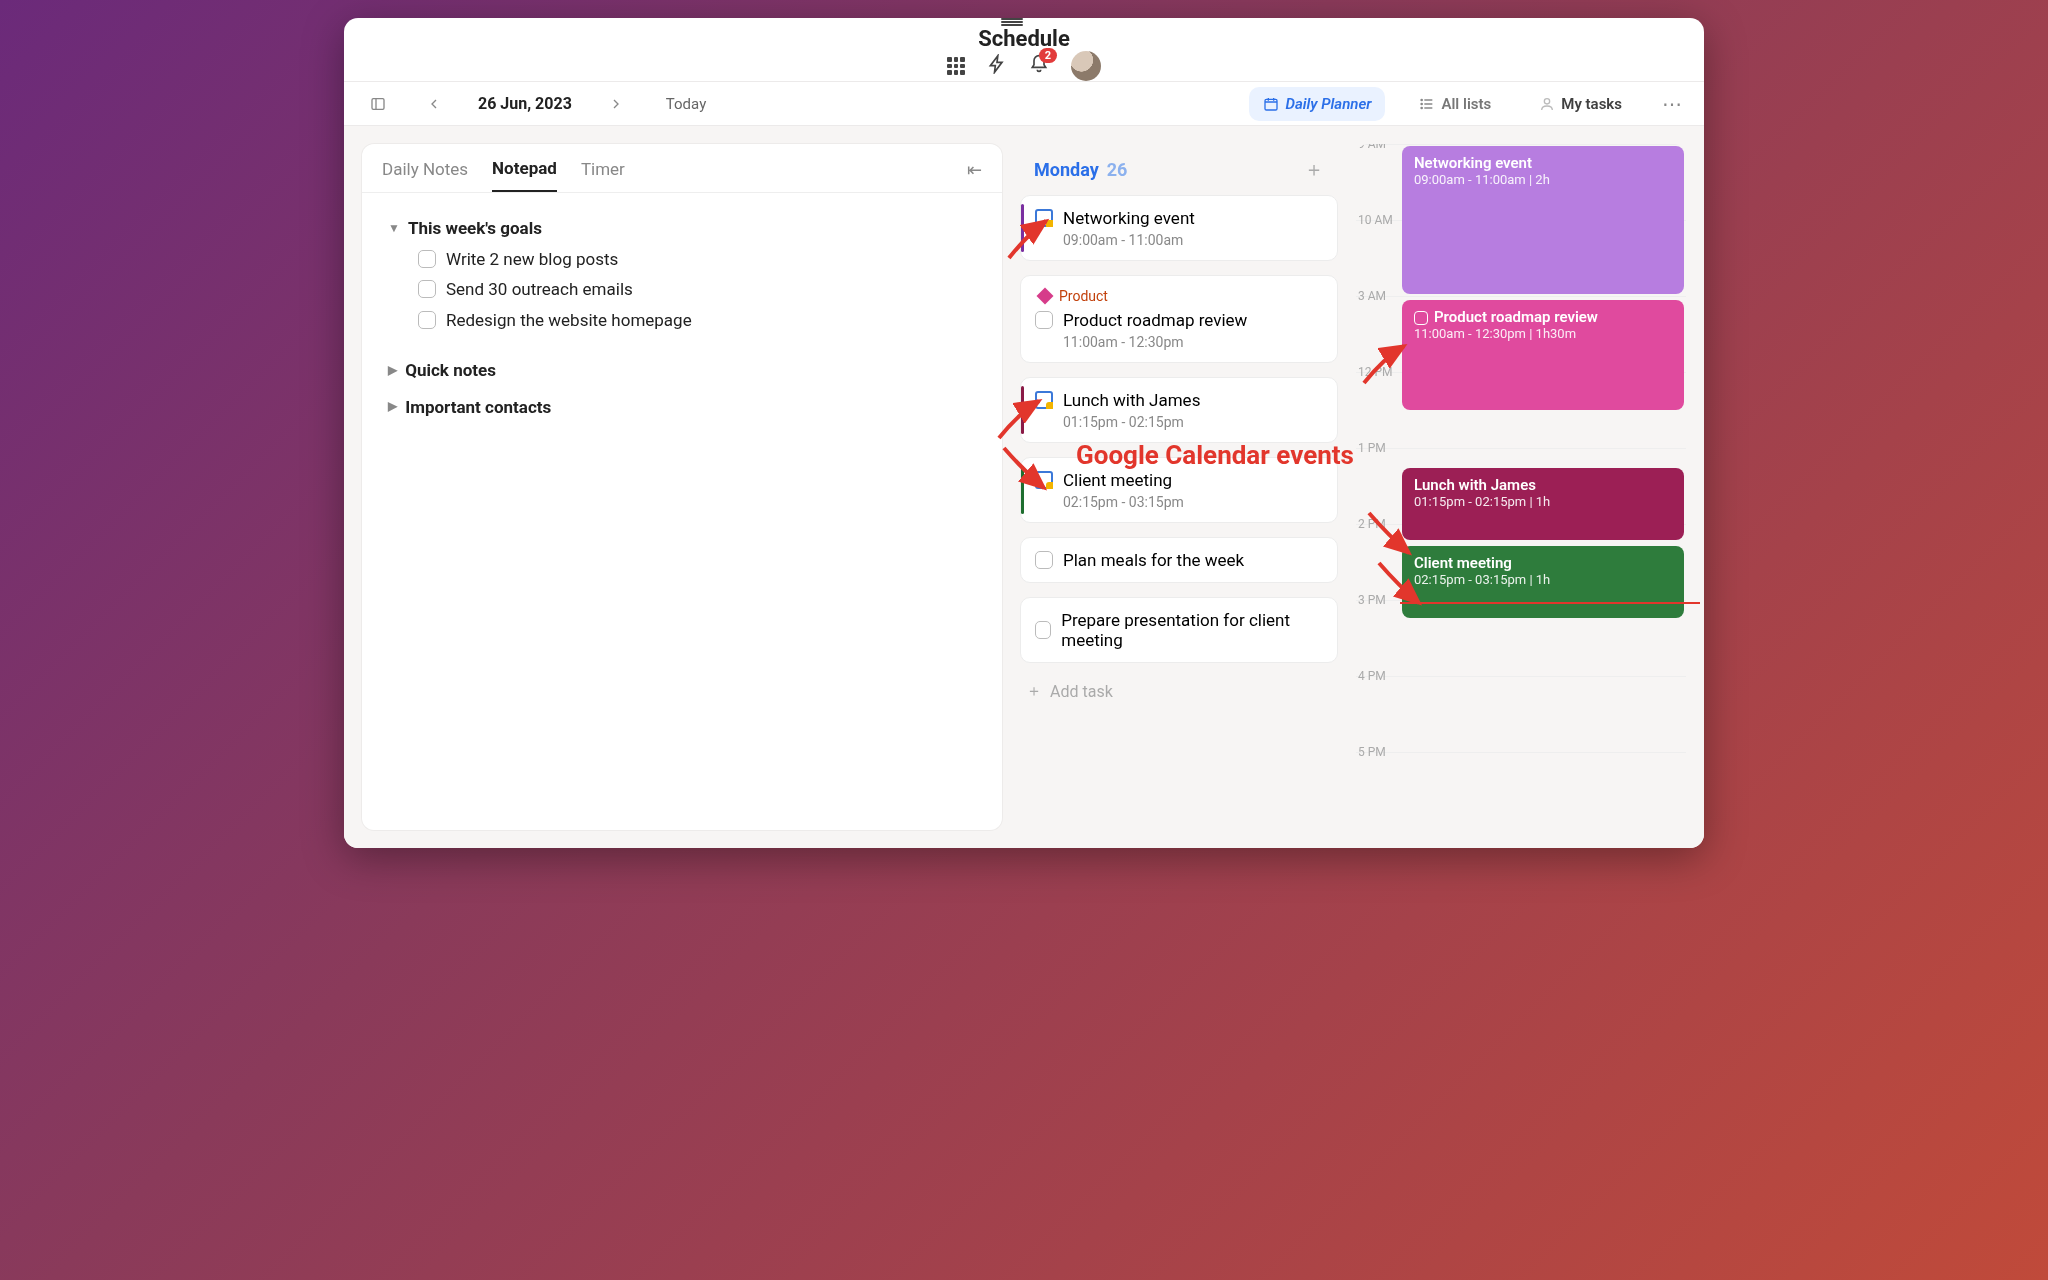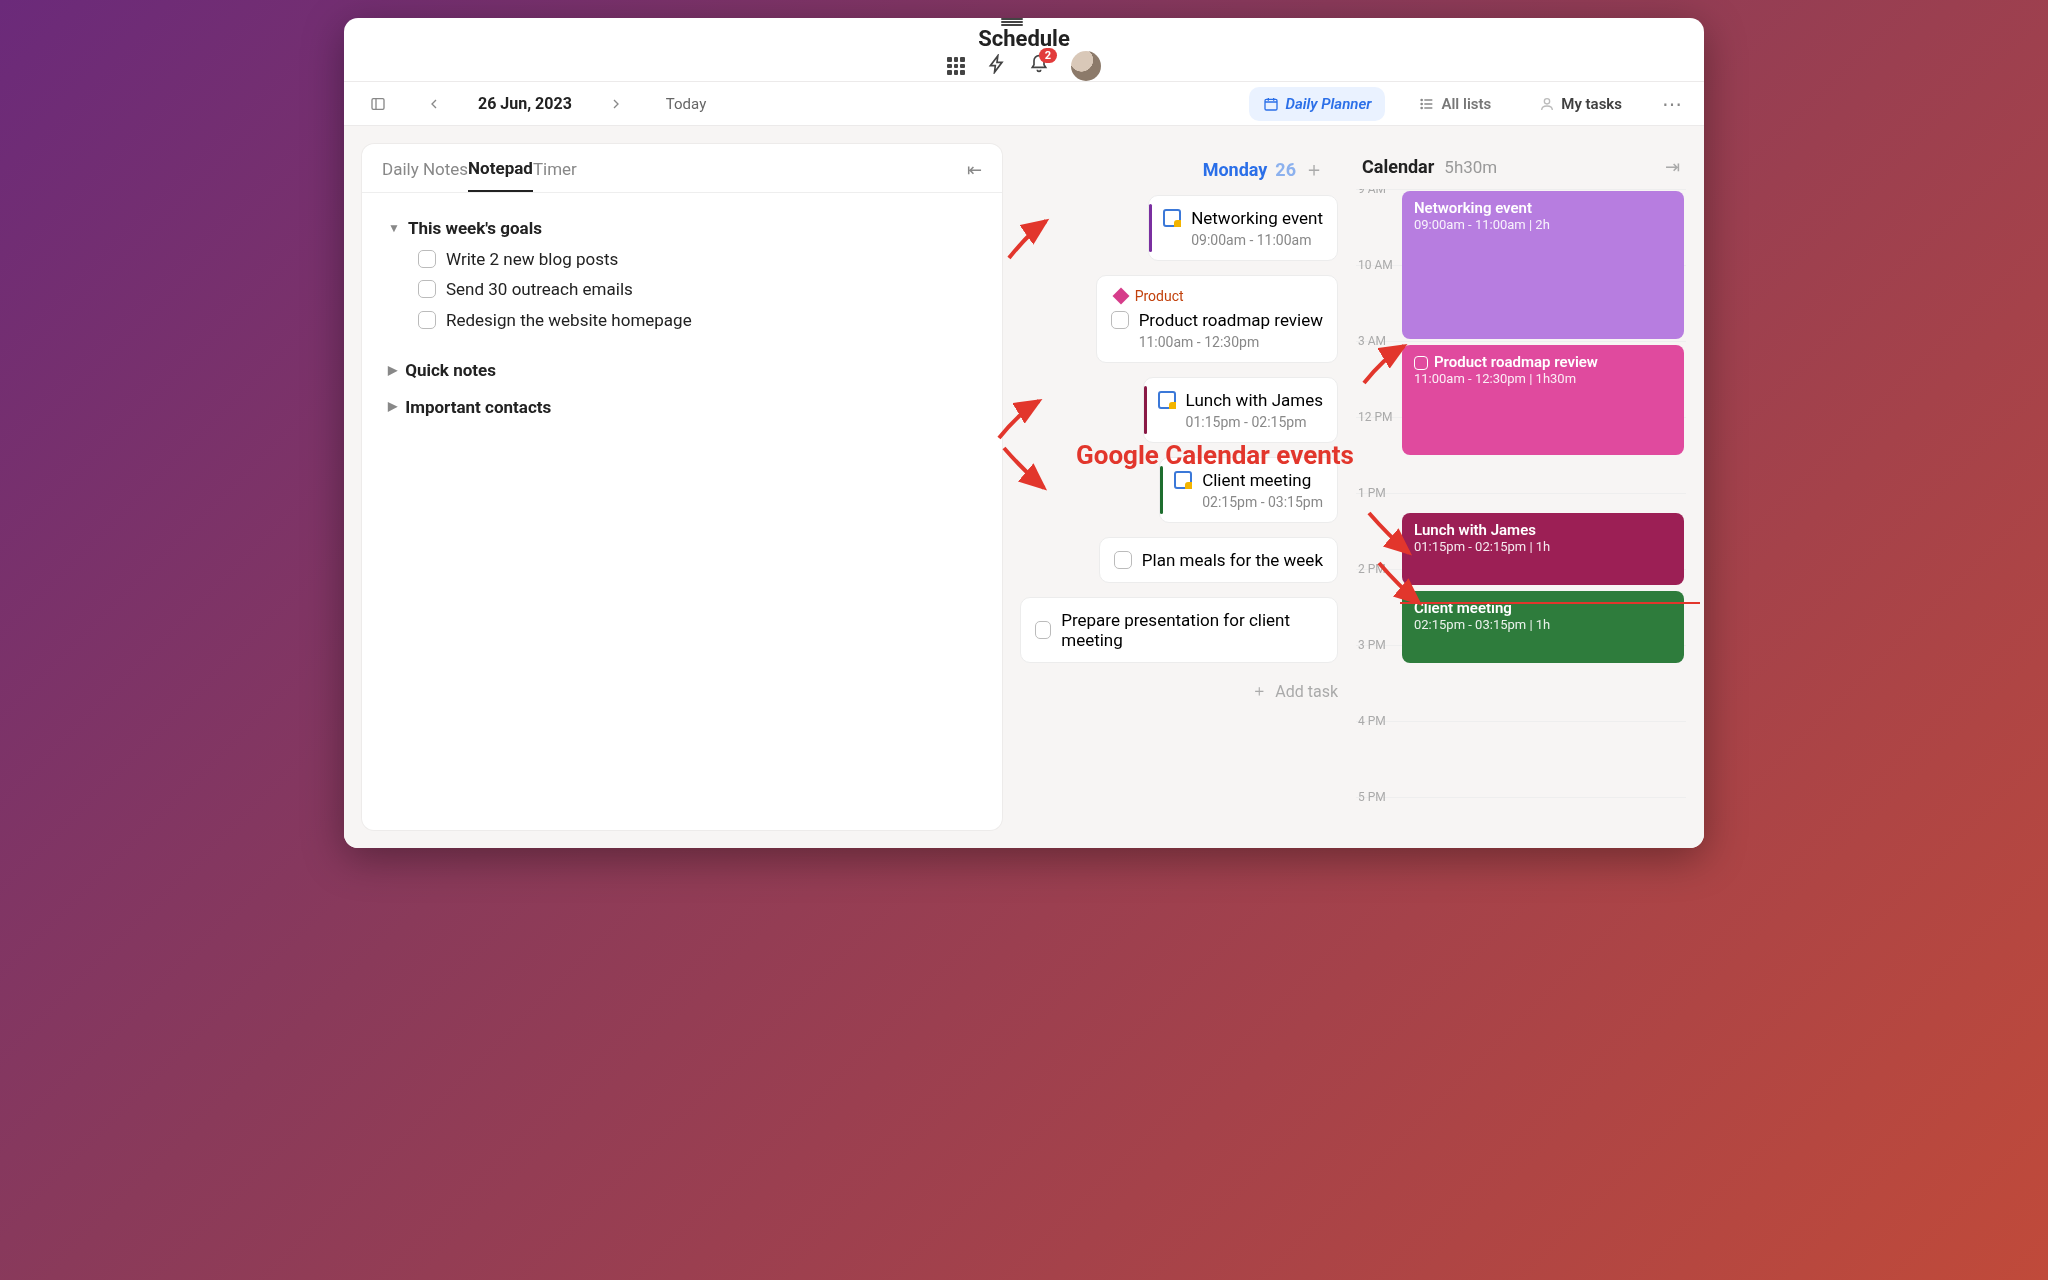--- a/index.html
+++ b/index.html
@@ -41,24 +41,24 @@
   .tb-today{color:#666;font-size:15px;margin-left:12px;cursor:pointer;}
   .tb-spacer{flex:1;}
   .pill{display:flex;align-items:center;gap:6px;padding:8px 14px;border-radius:10px;font-size:15px;font-weight:600;cursor:pointer;}
   .pill.active{background:#eaf2ff;color:#2b6fe8;font-style:italic;}
   .pill.muted{color:#777;}
   .tb-more{font-size:20px;color:#888;padding:0 6px;cursor:pointer;}
   
   .surface{flex:1;display:flex;gap:18px;padding:18px;overflow:hidden;background:#f7f5f4;}
   .panel{background:#fff;border-radius:12px;display:flex;flex-direction:column;overflow:hidden;box-shadow:0 0 0 1px rgba(0,0,0,.04);}
   .panel.notes{width:640px;}
-  .panel.tasks{flex:1;min-width:300px;background:transparent;box-shadow:none;align-items:flex-end;}
+  .panel.tasks{flex:1;min-width:300px;background:transparent;box-shadow:none;}
   .panel.calendar{width:330px;background:transparent;box-shadow:none;}
   
-  .tabs{display:flex;align-items:center;padding:14px 20px 0 20px;border-bottom:1px solid #eee;}
+  .tabs{display:flex;align-items:center;gap:24px;padding:14px 20px 0 20px;border-bottom:1px solid #eee;}
   .tab{font-size:17px;color:#888;padding-bottom:12px;cursor:pointer;}
   .tab.active{color:#222;font-weight:700;border-bottom:2px solid #222;}
   .tabs-spacer{flex:1;}
   .collapse-icon{color:#888;cursor:pointer;font-size:18px;padding-bottom:12px;}
   
   .notes-body{padding:20px 26px;font-size:17px;color:#222;line-height:1.8;}
   .section-row{display:flex;align-items:center;gap:8px;font-weight:700;}
   .tri{font-size:12px;color:#888;display:inline-block;}
   .check-row{display:flex;align-items:center;gap:10px;margin-left:30px;font-weight:400;}
   .cbox{width:18px;height:18px;border:1.5px solid #bbb;border-radius:5px;cursor:pointer;background:#fff;}
@@ -295,25 +295,20 @@
           </div>
       </div>
 
       <div class="addtask">
         <span>＋</span>
         <span>Add task</span>
       </div>
     </div>
 
     <div class="panel calendar">
-      <div class="cal-header">
-        <span class="cal-title">Calendar</span>
-        <span class="cal-dur">5h30m</span>
-        <span class="expand">⇥</span>
-      </div>
       <div class="timeline">
         <div id="hour-grid">
             <div class="hour-row">
               <div class="hour-label">9 AM</div>
             </div>
             <div class="hour-row">
               <div class="hour-label">10 AM</div>
             </div>
             <div class="hour-row">
               <div class="hour-label">3 AM</div>

